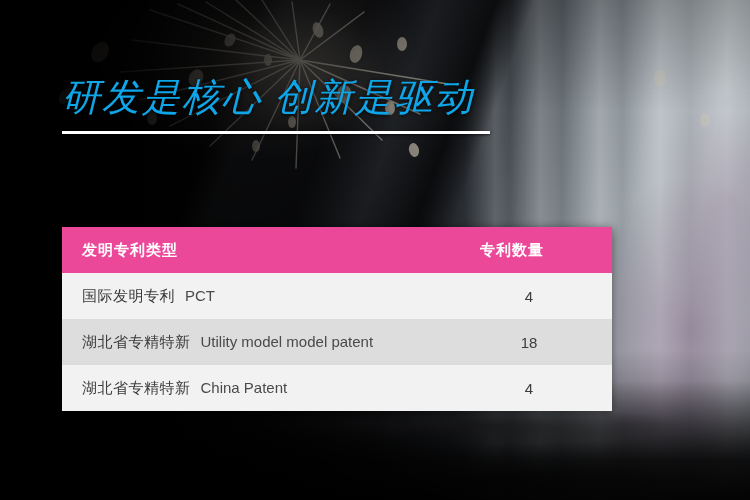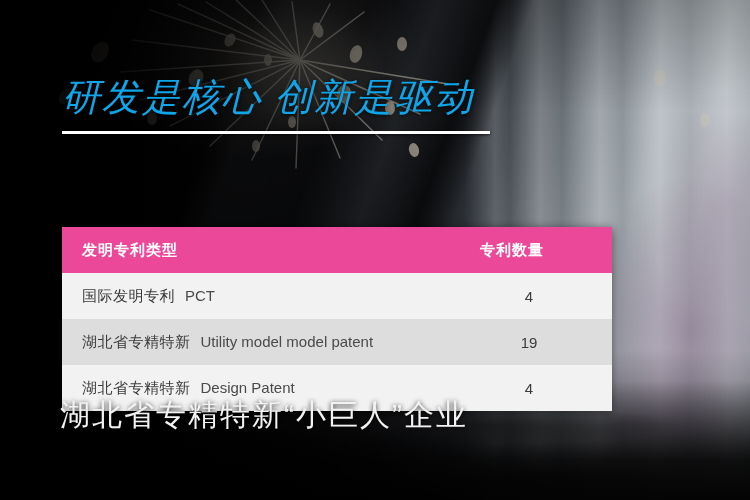--- a/index.html
+++ b/index.html
@@ -277,27 +277,26 @@
         <tr>
           <td class="cell-type">
             <span class="cn">国际发明专利</span><span class="en">PCT</span>
           </td>
           <td class="cell-count">4</td>
         </tr>
         <tr>
           <td class="cell-type">
             <span class="cn">湖北省专精特新</span><span class="en">Utility model model patent</span>
           </td>
-          <td class="cell-count">19</td>
+          <td class="cell-count">18</td>
         </tr>
         <tr>
           <td class="cell-type">
-            <span class="cn">湖北省专精特新</span><span class="en">Design Patent</span>
+            <span class="cn">湖北省专精特新</span><span class="en">China Patent</span>
           </td>
           <td class="cell-count">4</td>
         </tr>
       </tbody>
     </table>
 
-    <div class="footer-line">湖北省专精特新“小巨人”企业</div>
 
   </div>
 </div>
 
 </body></html>

